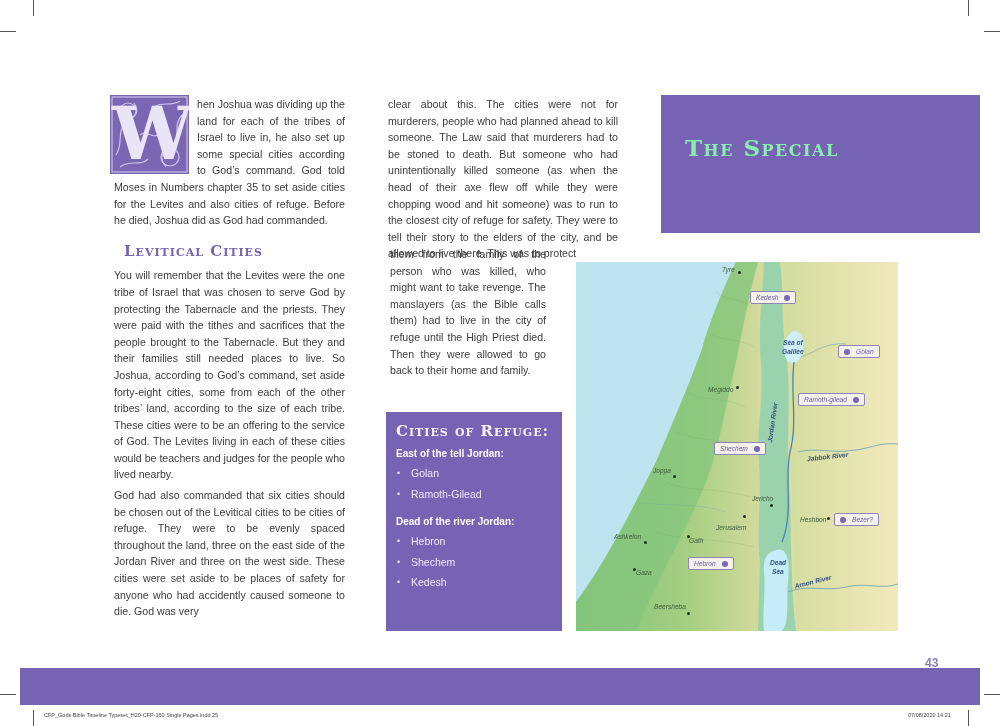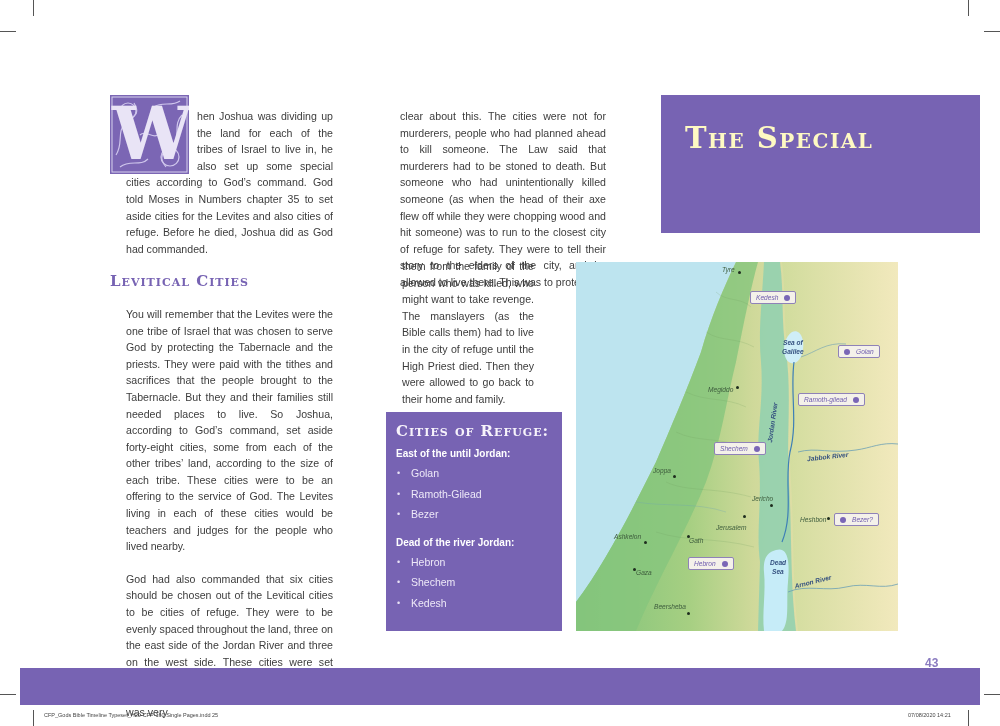--- a/index.html
+++ b/index.html
@@ -6,34 +6,34 @@
   html, body { width: 1000px; height: 726px; background: #ffffff; overflow: hidden; }
   body { position: relative; font-family: "Liberation Sans", "DejaVu Sans", sans-serif; color: #3a3a3a; }
 
   
   .crop { position: absolute; background: #555; }
   .crop.v { width: 1px; height: 16px; }
   .crop.h { height: 1px; width: 16px; }
 
   
   .col { position: absolute; font-size: 10.6px; line-height: 16.6px; color: #3c3c3c; text-align: justify; }
-  .col p { margin: 16px; }
+  .col p { margin: 4px; }
   .col-left { left: 110px; top: 92px; width: 239px; }
   .col-mid { left: 384px; top: 92px; width: 238px; }
 
   .dropcap { float: left; width: 79px; height: 79px; margin: 3px 8px 0 0; background: #7b66b4; position: relative; overflow: hidden; }
   .dropcap .orn { position: absolute; inset: 0; }
   .dropcap .letter { position: absolute; left: 0; right: 0; top: -4px; text-align: center; font-family: "DejaVu Serif", serif; font-size: 72px; font-weight: bold; color: #e9e4f6; line-height: 86px; letter-spacing: -6px; }
 
-  .heading { font-family: "DejaVu Serif", serif; font-variant: small-caps; color: #7763b3; font-size: 15px; letter-spacing: 1px; margin: 16px 0 8px 0; text-align: left; font-weight: bold; }
+  .heading { font-family: "DejaVu Serif", serif; font-variant: small-caps; color: #7763b3; font-size: 15px; letter-spacing: 1px; margin: 16px 0 8px 14px; text-align: left; font-weight: bold; }
   .heading.first { margin-top: 14px; }
 
   
   .title-box { position: absolute; left: 661px; top: 95px; width: 319px; height: 138px; background: #7763b3; }
-  .title-box .t1 { position: absolute; left: 24px; top: 26px; font-family: "DejaVu Serif", serif; font-size: 29px; color: #fef9c3; letter-spacing: 1.5px; font-variant: small-caps; font-weight: bold; }
+  .title-box .t1 { position: absolute; left: 24px; top: 39px; font-family: "DejaVu Serif", serif; font-size: 23px; color: #86efac; letter-spacing: 1.5px; font-variant: small-caps; font-weight: bold; }
   .title-box .t2 { position: absolute; left: 133px; top: 76px; font-family: "DejaVu Serif", serif; font-size: 29px; color: #fbf7f2; letter-spacing: 1.5px; font-variant: small-caps; font-weight: bold; }
 
   
   .refuge-box { position: absolute; left: 386px; top: 412px; width: 176px; height: 219px; background: #7763b3; color: #f3effa; padding: 10px 10px 0 10px; }
   .refuge-box .rb-title { font-family: "DejaVu Serif", serif; font-variant: small-caps; font-size: 15px; letter-spacing: 1px; font-weight: bold; color: #f7f3fb; white-space: nowrap; }
   .refuge-box .rb-sub { font-size: 10px; font-weight: bold; margin-top: 8px; color: #ffffff; }
   .refuge-box ul { list-style: none; margin-top: 4px; }
   .refuge-box li { font-size: 10.5px; height: 20.5px; line-height: 20.5px; position: relative; padding-left: 15px; color: #eee9f8; }
   .refuge-box li::before { content: "•"; position: absolute; left: 1px; font-size: 9px; color: #e8e2f5; }
   .refuge-box .rb-sub.west { margin-top: 12px; }
@@ -94,25 +94,24 @@
 <div class="col" style="left:386px; top:242px; width:164px;">
   <p>them from the family of the person who was killed, who might want to take revenge. The manslayers (as the Bible calls them) had to live in the city of refuge until the High Priest died. Then they were allowed to go back to their home and family.</p>
 </div>
 
 <div class="title-box">
   <div class="t1">The Special</div>
 </div>
 
 <div class="refuge-box">
   <div class="rb-title">Cities of Refuge:</div>
-  <div class="rb-sub">East of the until Jordan:</div>
+  <div class="rb-sub">East of the tell Jordan:</div>
   <ul>
     <li>Golan</li>
     <li>Ramoth-Gilead</li>
-    <li>Bezer</li>
   </ul>
   <div class="rb-sub west">Dead of the river Jordan:</div>
   <ul>
     <li>Hebron</li>
     <li>Shechem</li>
     <li>Kedesh</li>
   </ul>
 </div>
 
 <div class="map">

